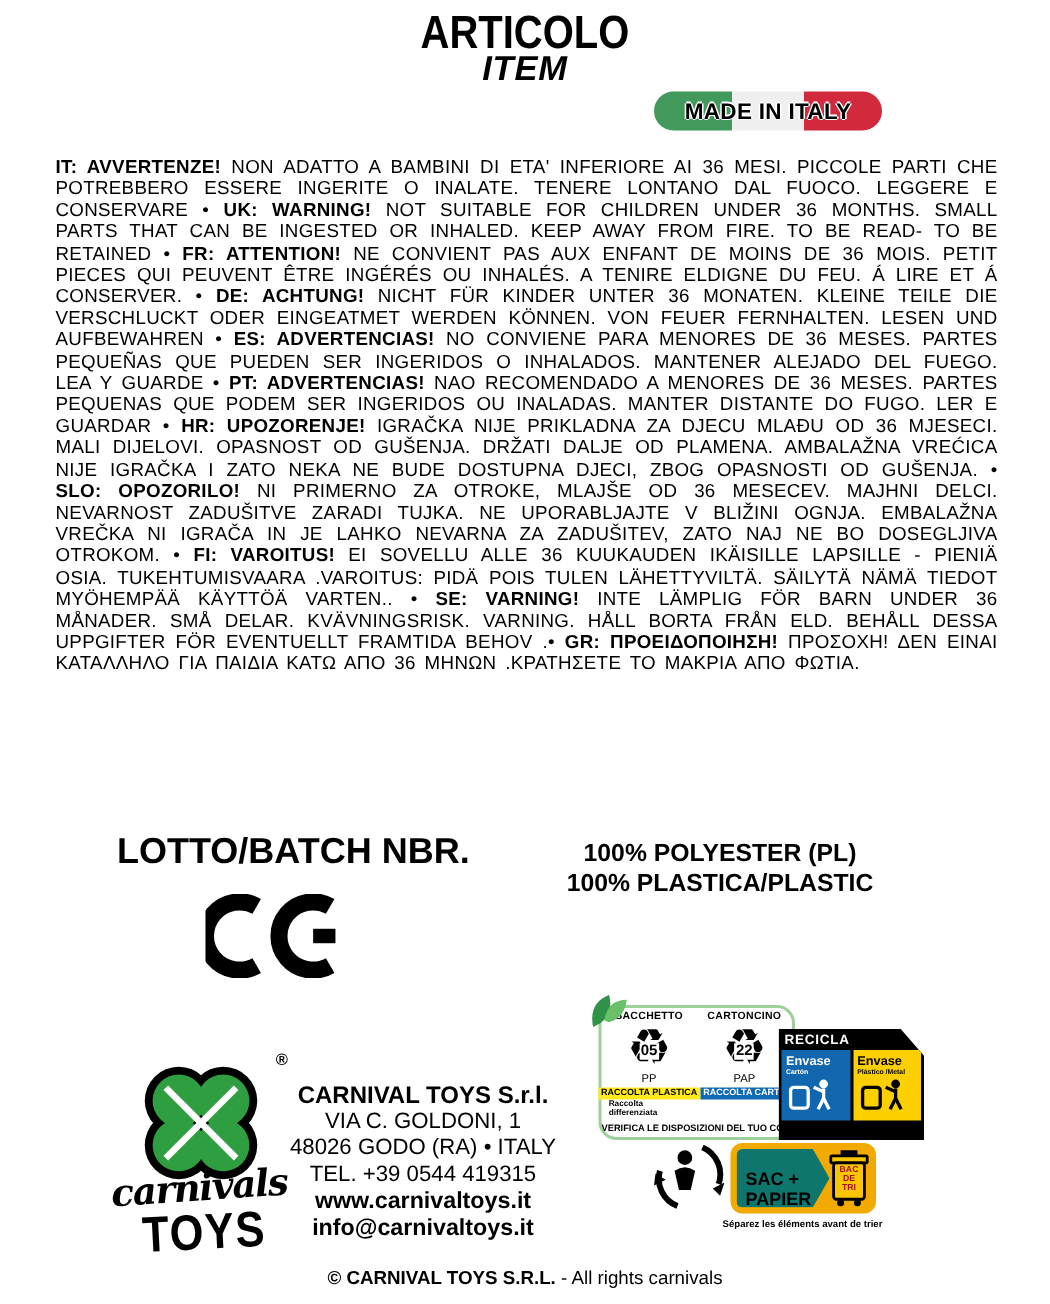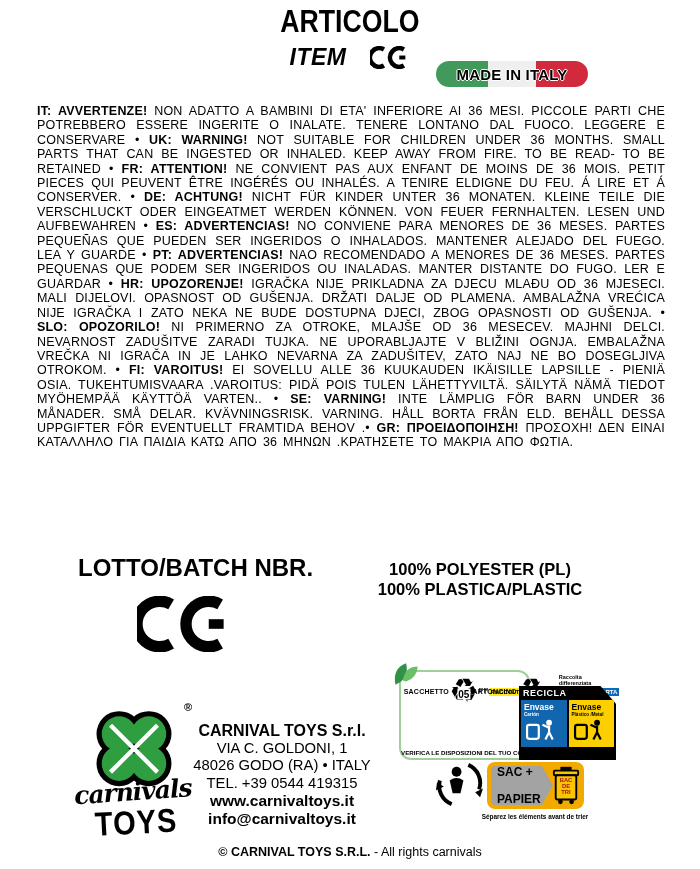--- a/index.html
+++ b/index.html
@@ -10,21 +10,21 @@
   }
   html,body{margin:0;padding:0;background:#fff;}
   .page{position:relative;width:700px;height:869px;background:#fff;overflow:hidden;
     font-family:"Liberation Sans",sans-serif;color:#000;}
 
   
   .title-row{position:absolute;top:9px;left:0;width:700px;height:36px;
     display:flex;justify-content:center;align-items:center;gap:10px;flex-direction:column;}
   .t1{font-size:31px;font-weight:900;transform:scaleX(.86);transform-origin:center;white-space:nowrap;}
   .subtitle-row{position:absolute;top:43px;left:0;width:700px;height:28px;
-    display:flex;justify-content:center;align-items:center;gap:24px;}
+    display:flex;justify-content:center;align-items:center;gap:24px;flex-direction:column;}
   .t2{font-size:23px;font-style:italic;font-weight:600;letter-spacing:.5px;}
   .ce-lg{height:28px;width:49px;}
   .ce-md{height:23px;width:40px;}
   .ce-xl{position:absolute;left:137px;top:596px;height:56px;width:98px;}
 
   .miti{position:absolute;left:436px;top:61px;width:152px;height:26px;border-radius:13px;
     background:linear-gradient(90deg,var(--italy-green) 0 34%,#efefef 34% 66%,var(--italy-red) 66%);
     display:flex;align-items:center;justify-content:center;}
   .miti-text{font-size:15px;font-weight:800;letter-spacing:.2px;
     text-shadow:-1px 0 0 #fff,1px 0 0 #fff,0 -1px 0 #fff,0 1px 0 #fff;}
@@ -39,21 +39,21 @@
   .lotto{position:absolute;left:78px;top:554px;font-size:24px;font-weight:900;white-space:nowrap;}
   .composition{position:absolute;left:352px;top:559px;width:256px;text-align:center;font-weight:800;}
   .comp-title{font-size:16.5px;margin-bottom:2px;}
   .comp-line{font-size:16.5px;line-height:20px;}
 
   
   .eco-card{position:absolute;left:399px;top:670px;width:131px;height:90px;
     border:2.5px solid var(--card-green);border-radius:12px;box-sizing:border-box;background:#fff;}
   .leaf-icon{position:absolute;left:-12px;top:-14px;}
   .eco-cols{display:flex;justify-content:space-around;margin-top:2px;}
-  .eco-col{display:flex;flex-direction:row;align-items:center;width:58px;}
+  .eco-col{display:flex;flex-direction:column;align-items:center;width:58px;}
   .eco-title{font-size:7px;font-weight:700;letter-spacing:.2px;}
   .rsym{position:relative;height:34px;width:42px;text-align:center;}
   .rsym .glyph{font-family:"DejaVu Sans",sans-serif;font-size:33px;line-height:34px;}
   .rnum{position:absolute;left:50%;top:58%;transform:translate(-50%,-50%);
     font-size:10px;font-weight:800;background:#fff;padding:0 1px;}
   .eco-mat{font-size:7.5px;font-weight:400;margin-top:-1px;}
   .tag{font-size:6px;font-weight:800;padding:1px 2px;margin-top:2px;white-space:nowrap;}
   .tag-yellow{background:var(--tag-yellow);}
   .tag-blue{background:var(--tag-blue);color:#fff;}
   .tag-sub{font-size:5.5px;font-weight:700;align-self:flex-start;margin-left:2px;}
@@ -69,23 +69,23 @@
   .panel.blue{background:var(--recicla-blue);color:#fff;}
   .panel.yellow{background:var(--recicla-yellow);color:#000;}
   .p-title{font-size:8.5px;font-weight:800;}
   .p-sub{font-size:4.6px;font-weight:700;line-height:5px;}
   .panel svg{margin-top:2px;display:block;}
 
   
   .triman{position:absolute;left:436px;top:760px;}
   .sac{position:absolute;left:487px;top:762px;width:97px;height:47px;
     background:var(--sac-amber);border-radius:8px;}
-  .sac-white{position:absolute;left:4px;top:4px;width:62px;height:39px;background:#a3a3a3;
+  .sac-white{position:absolute;left:4px;top:4px;width:62px;height:39px;background:#0f766e;
     border-radius:4px 0 0 4px;clip-path:polygon(0 0,82% 0,100% 50%,82% 100%,0 100%);
-    display:flex;flex-direction:column;justify-content:space-between;padding-left:6px;box-sizing:border-box;}
+    display:flex;flex-direction:column;justify-content:flex-end;padding-left:6px;box-sizing:border-box;}
   .sac-l1,.sac-l2{font-size:12px;font-weight:900;line-height:12.5px;white-space:nowrap;}
   .sac-bin{position:absolute;right:4px;top:4px;width:28px;height:39px;}
   .bin-text{position:absolute;left:0;top:11px;width:100%;text-align:center;
     font-size:5.8px;font-weight:800;color:var(--bin-text-red);line-height:6px;}
   .sac-note{position:absolute;left:468px;top:813px;width:134px;text-align:center;
     font-size:6.4px;font-weight:700;white-space:nowrap;}
 
   
   .logo{position:absolute;left:78px;top:703px;width:118px;height:148px;}
   .clover{position:absolute;left:8px;top:2px;}

